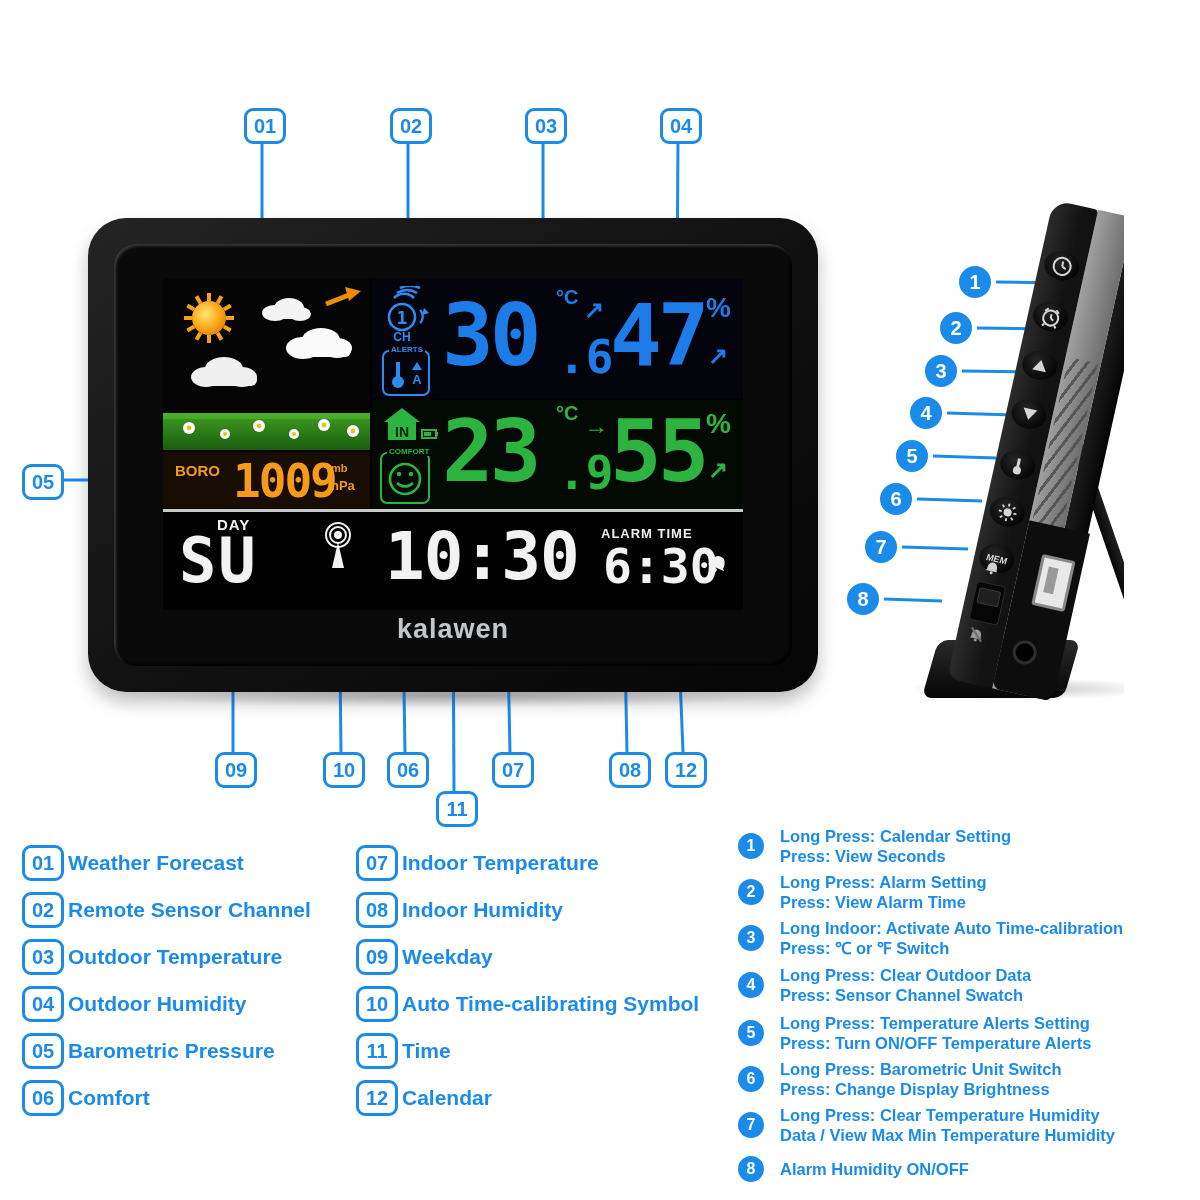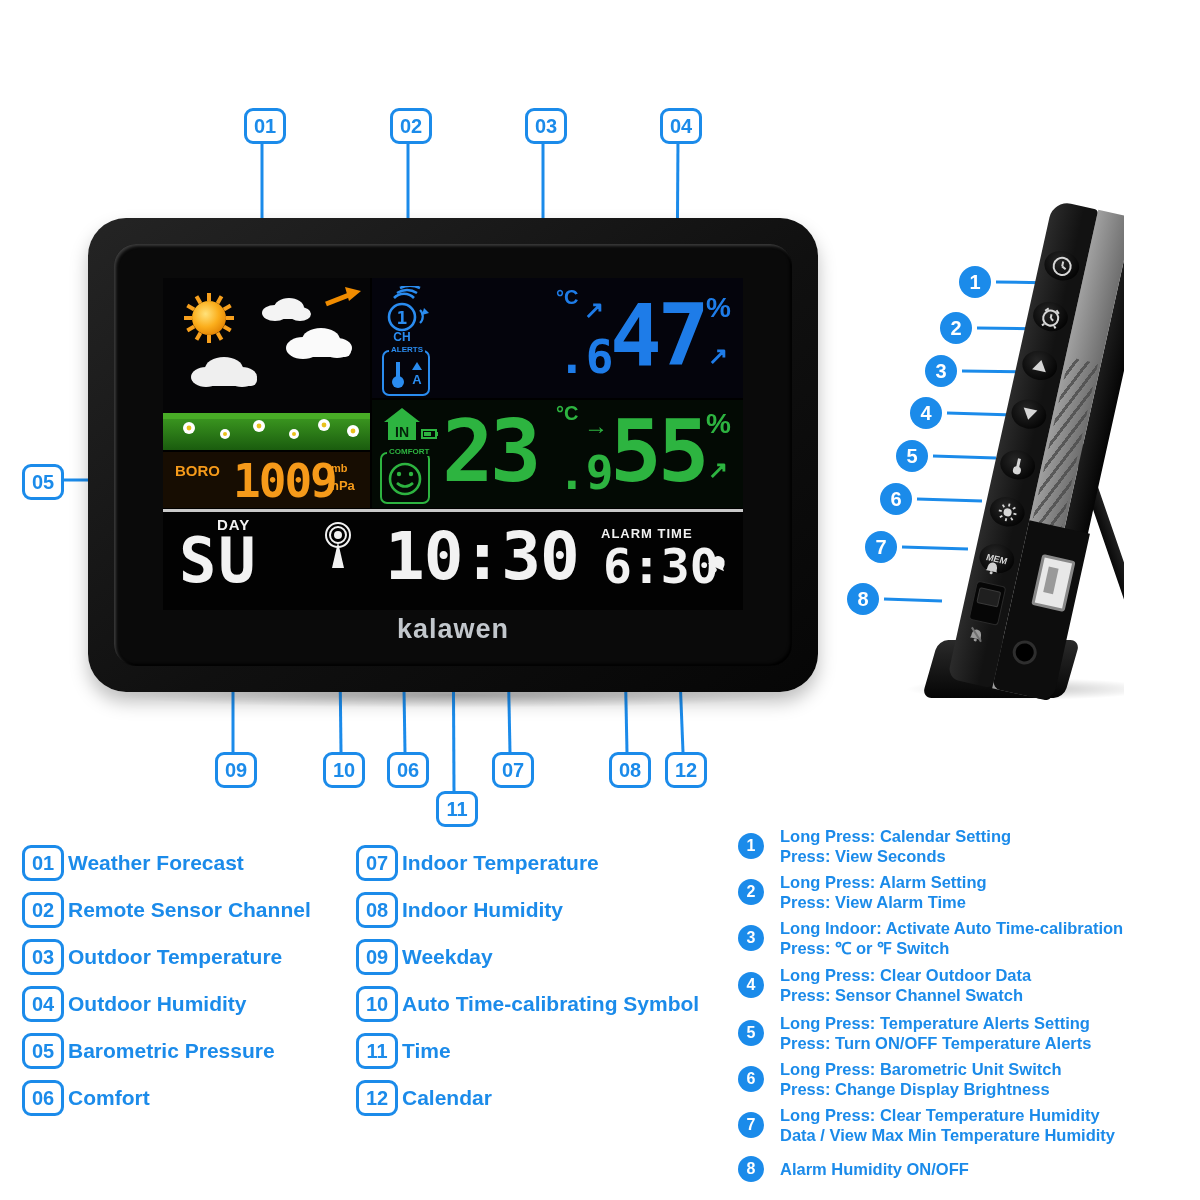--- a/index.html
+++ b/index.html
@@ -243,20 +243,21 @@
         </svg>
         <div class="label-box" style="left:10px;top:72px;width:44px;height:42px;border:2px solid #2a8cf0;">
           <span class="tag" style="color:#2a8cf0;background:#04040c;">ALERTS</span>
           <svg width="44" height="42" viewBox="0 0 44 42">
             <line x1="14" y1="10" x2="14" y2="26" stroke="#2a8cf0" stroke-width="4"></line>
             <circle cx="14" cy="30" r="6" fill="#2a8cf0"></circle>
             <polygon points="28,18 33,10 38,18" fill="#2a8cf0"></polygon>
             <text x="33" y="32" text-anchor="middle" fill="#2a8cf0" font-size="13" font-weight="bold" font-family="Liberation Sans, sans-serif">A</text>
           </svg>
         </div>
+        <span class="seg blue d-main" style="left:70px;top:14px;">30</span>
         <span class="seg blue d-frac" style="left:186px;top:56px;">.6</span>
         <span class="blue d-unit" style="left:184px;top:8px;">°C</span>
         <span class="blue d-arrow" style="left:212px;top:18px;">↗</span>
         <span class="seg blue d-main" style="left:238px;top:14px;">47</span>
         <span class="blue d-pct" style="left:334px;top:14px;">%</span>
         <span class="blue d-arrow" style="left:336px;top:64px;">↗</span>
       </div>
 
       <div class="panel p-indoor">
         <svg class="abs" style="left:8px;top:6px;" width="58" height="38" viewBox="0 0 58 38">

